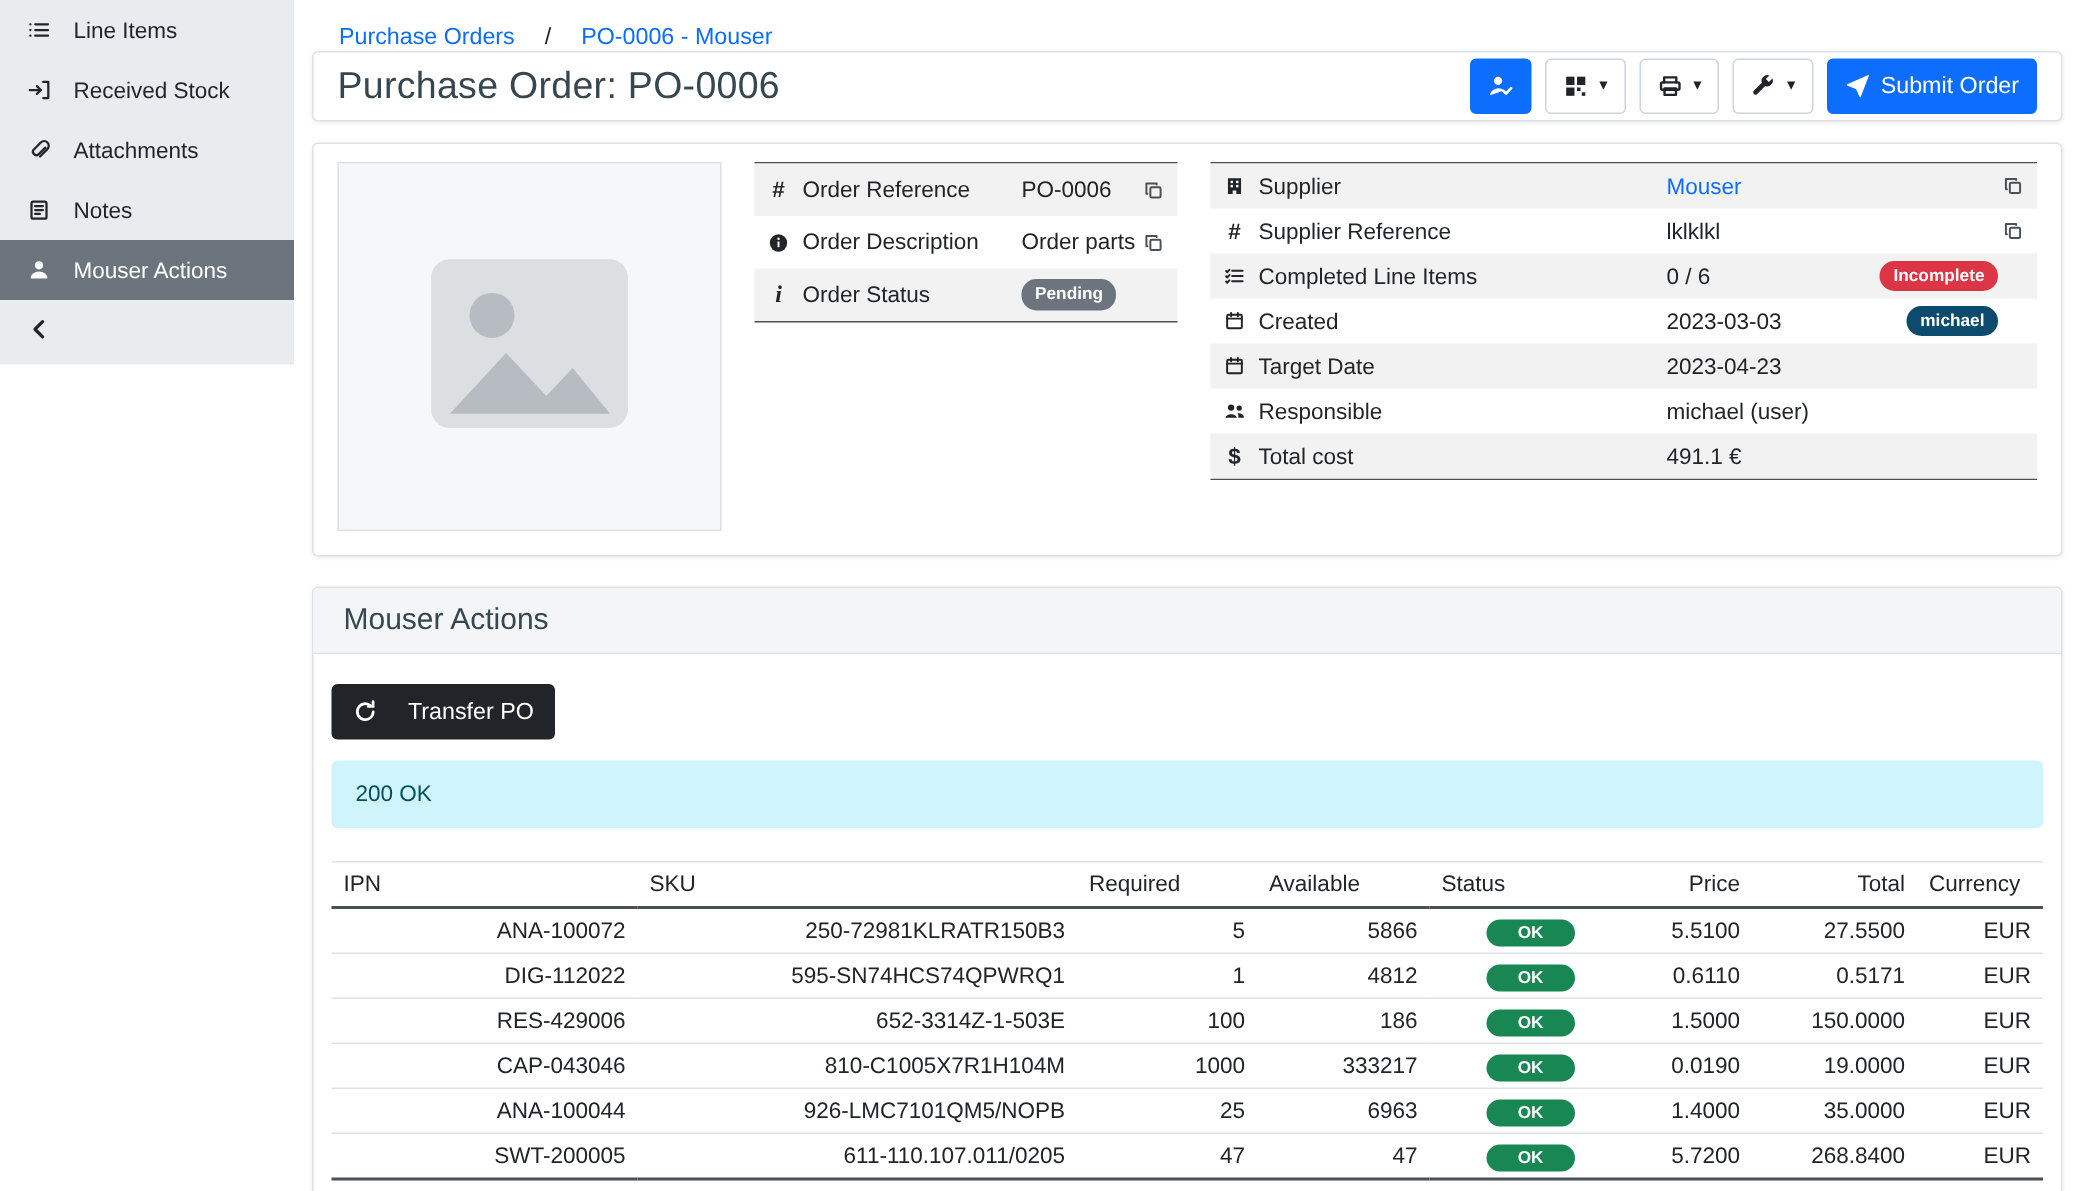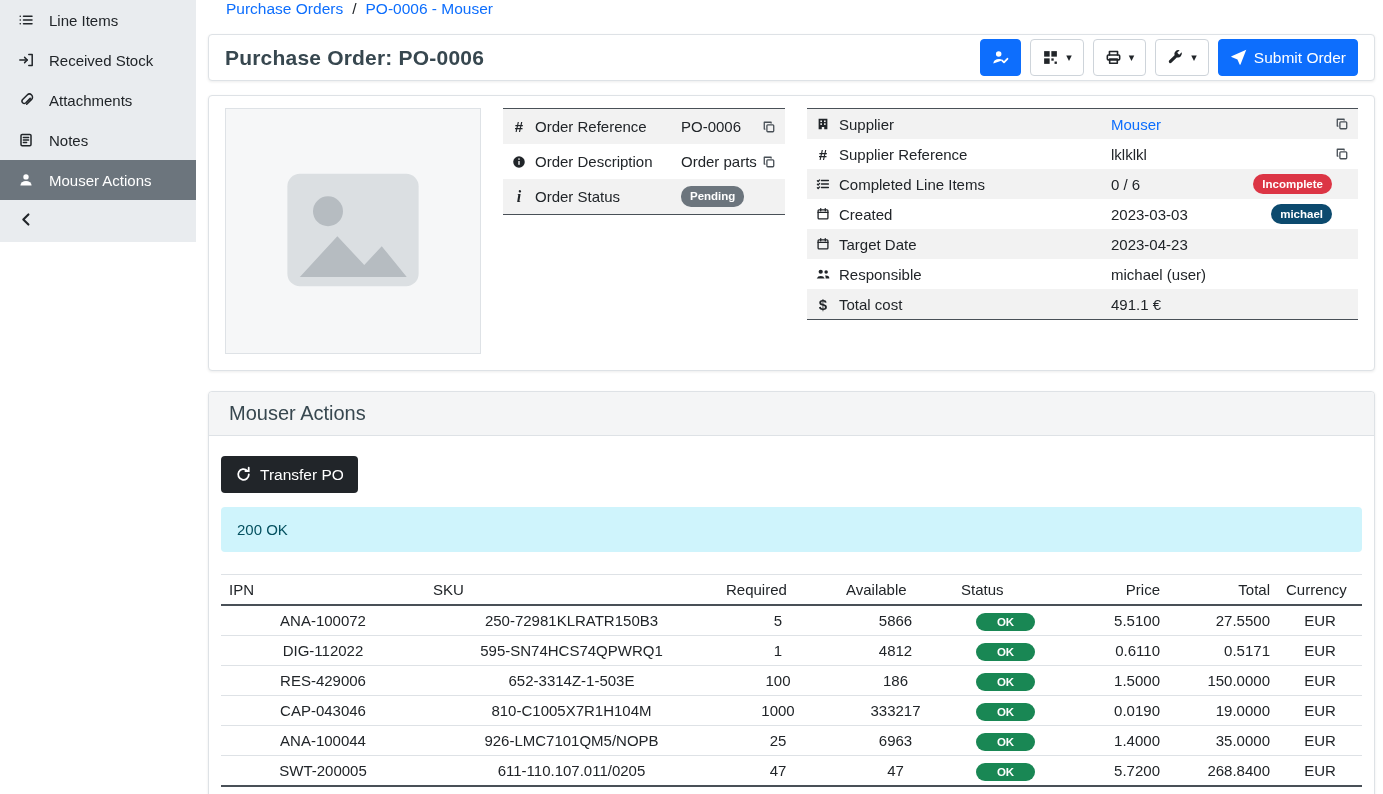--- a/index.html
+++ b/index.html
@@ -11,29 +11,29 @@
   
   .sidebar{width:196px;background:#e9ecef;flex-shrink:0}
   .side-item{display:flex;align-items:center;gap:14px;height:40px;padding:0 14px 0 17px;cursor:pointer;color:#212529}
   .side-item.active{background:var(--sidebar-active,#6c757d);color:#fff}
   .sicon{width:18px;display:inline-flex;justify-content:center;align-items:center;font-size:16px}
   .collapse-row{padding:11px 17px;cursor:pointer}
   .collapse-row .sicon{font-size:17px}
 
   
   main{flex:1;min-width:0}
-  .breadcrumb-bar{height:34px;display:flex;align-items:flex-start;padding-left:30px;gap:9px;font-size:15.5px}
+  .breadcrumb-bar{height:34px;display:flex;align-items:flex-end;padding-left:30px;gap:20px;font-size:15.5px}
   .breadcrumb-bar a{color:var(--accent,#0d6efd)}
   .crumb-sep{color:#212529}
   .content{padding:0 8px 8px 12px}
   .card{border:1px solid #dee2e6;border-radius:4px;background:#fff;box-shadow:0 1px 3px rgba(0,0,0,.08)}
 
   
   .header-card{display:flex;align-items:center;justify-content:space-between;padding:4px 16px;height:47px;margin-bottom:14px}
-  .page-title{font-size:21px;font-weight:700;color:#37474f;letter-spacing:.2px}
+  .page-title{font-size:25px;font-weight:400;color:#37474f;letter-spacing:.2px}
   .toolbar,.toolbar-groups{display:flex;align-items:center;gap:9px}
   .tbtn{height:37px;border-radius:4px;border:1px solid #ced4da;background:#fff;display:inline-flex;align-items:center;gap:7px;padding:0 11px;font-size:15.5px;cursor:pointer;color:#212529}
   .tbtn.primary{background:var(--accent,#0d6efd);border-color:var(--accent,#0d6efd);color:#ffffff}
   .bicon{display:inline-flex;align-items:center;font-size:17px}
   .caret{font-size:11px;line-height:1}
 
   
   .details-card{display:flex;align-items:flex-start;padding:12px 16px;gap:22px;min-height:276px;margin-bottom:20px}
   .img-box{width:256px;height:246px;border:1px solid #dee2e6;background:#f6f7f8;display:flex;align-items:center;justify-content:center;cursor:pointer;flex-shrink:0}
   .kv-table{border-top:1px solid #495057;border-bottom:1px solid #495057}
@@ -51,25 +51,25 @@
   .kv-copy{color:#495057;cursor:pointer;display:flex;margin-right:9px;font-size:14px}
   .badge{color:#fff;font-size:11.5px;font-weight:700;padding:3px 9px;border-radius:10px;line-height:1.25}
   .end-badge{margin-right:26px}
   .ticon{font-weight:600;font-size:15px}
   .serif-i{font-family:"Liberation Serif",serif;font-style:italic;font-weight:700;font-size:16px}
 
   
   .panel-header{background:#f4f5f6;border-bottom:1px solid #dee2e6;padding:10px 20px;border-radius:4px 4px 0 0}
   .panel-title{font-size:20px;font-weight:500;color:#37474f}
   .panel-body{padding:14px 12px 0}
-  .transfer-btn{background:#212529;color:#fff;border:none;border-radius:4px;height:37px;padding:0 14px;font-size:15.5px;display:inline-flex;align-items:center;gap:8px;cursor:pointer;margin:6px 0 12px 0}
+  .transfer-btn{background:#212529;color:#fff;border:none;border-radius:4px;height:37px;padding:0 14px;font-size:15.5px;display:inline-flex;align-items:center;gap:20px;cursor:pointer;margin:6px 0 12px 0}
   .alert{background:var(--alert-bg,#cff4fc);color:var(--alert-fg,#055160);border-radius:4px;padding:14px 16px;margin:2px 0 22px 0}
   .actions-table{width:100%;border-collapse:collapse;font-size:15px;border-top:1px solid #dee2e6}
   .actions-table th{font-weight:500;text-align:left;padding:6px 8px;border-bottom:2px solid #495057}
-  .actions-table td{padding:6px 8px;border-bottom:1px solid #dee2e6;text-align:center}
+  .actions-table td{padding:6px 8px;border-bottom:1px solid #dee2e6;text-align:right}
   .actions-table .ta-r{text-align:right}
   .actions-table tfoot td{border-top:2px solid #495057;border-bottom:2px solid #495057;padding:8px}
   .badge-ok{background:var(--ok,#198754);color:#fff;font-size:11.5px;font-weight:700;padding:3px 21px;border-radius:10px}
 </style>
 </head>
 <body>
 
 <aside class="sidebar">
   <nav id="sidebar-items">
       <div class="side-item">

